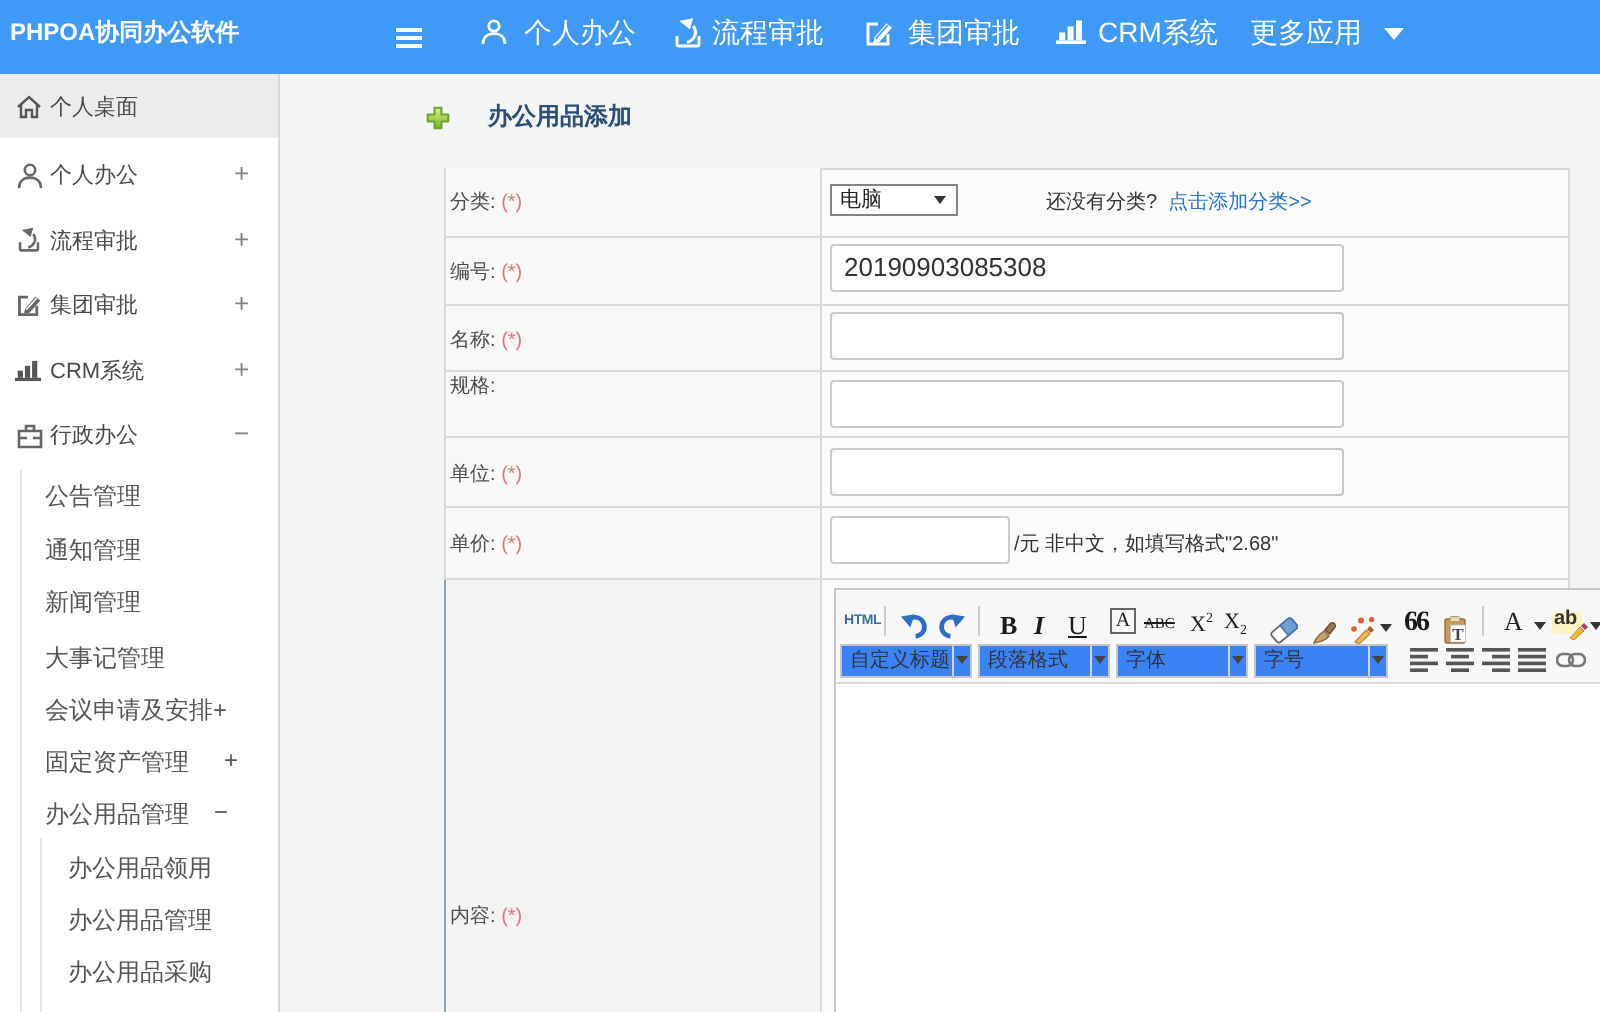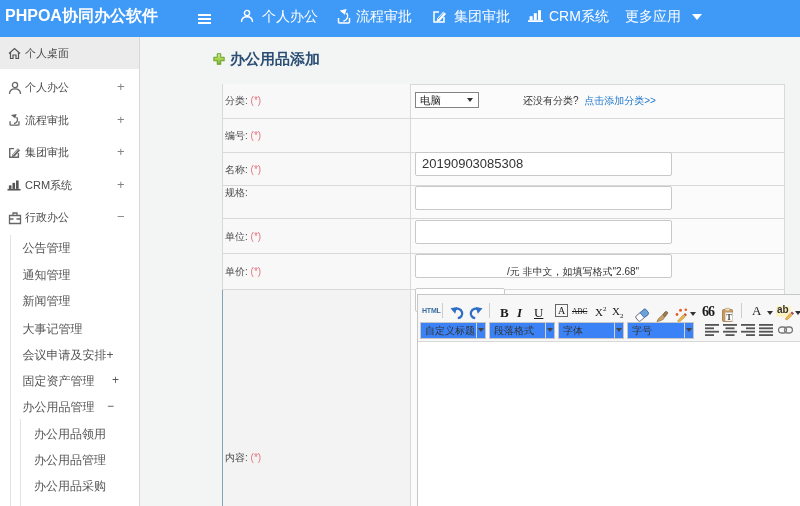--- a/index.html
+++ b/index.html
@@ -2,44 +2,44 @@
 <html><head>
 <meta charset="utf-8">
 <style>
 * { margin:0; padding:0; box-sizing:border-box; }
 html,body { width:800px; height:506px; overflow:hidden; font-family:"Liberation Sans", sans-serif; }
 body { position:relative; background:#f3f4f4; }
 .abs { position:absolute; }
 
 
 #header { position:absolute; left:0; top:0; width:800px; height:37px; background:#3f99f7; }
-#brand { position:absolute; left:5px; top:0; height:32px; line-height:32px; color:#fff; font-size:16px; font-weight:bold; }
+#brand { position:absolute; left:5px; top:0; height:32px; line-height:32px; color:#fff; font-size:12px; font-weight:bold; }
 .hicon { position:absolute; top:0; }
 #header .navtxt { position:absolute; top:0; height:32px; line-height:32px; color:#fff; font-size:14px; }
 
 
 #sidebar { position:absolute; left:0; top:37px; width:140px; height:469px; background:#fff; border-right:1px solid #d8d8d8; }
 #side-active { position:absolute; left:0; top:0; width:139px; height:32px; background:#ececec; }
 .s1txt { position:absolute; left:25px; font-size:11px; color:#4a4a4a; }
 .s2txt { position:absolute; left:22.5px; font-size:12px; color:#555; }
 .s3txt { position:absolute; left:34px; font-size:12px; color:#555; }
 .plus { position:absolute; left:117px; font-size:13px; color:#848484; }
 #l2line { position:absolute; left:10px; top:198px; width:1px; height:272px; background:#e3e3e3; }
 #l3line { position:absolute; left:20px; top:382px; width:1px; height:88px; background:#e3e3e3; }
 
 
-#title { position:absolute; left:230px; top:45px; height:27px; line-height:27px; font-size:15px; font-weight:bold; color:#2a4e74; }
+#title { position:absolute; left:244px; top:45px; height:27px; line-height:27px; font-size:12px; font-weight:bold; color:#2a4e74; }
 
 #table { position:absolute; left:222px; top:84px; width:563px; height:430px; border:1px solid #d9d9d9; background:#fbfbfb; }
 .rowline { position:absolute; left:222px; width:563px; height:1px; background:#d9d9d9; }
 #coldiv { position:absolute; left:410px; top:84px; width:1px; height:422px; background:#d9d9d9; }
 #bluebrd { position:absolute; left:222px; top:290px; width:1px; height:216px; background:#85a3b8; }
 .lbl { position:absolute; left:225px; font-size:10px; color:#4d4d4d; }
 .req { color:#e4737e; }
-.inp { position:absolute; left:415px; width:257px; height:24px; background:#fff; border:1px solid #c9c9c9; border-radius:2px; font-size:13px; color:#333; padding:0 6px; line-height:22px;margin-top:30px; }
+.inp { position:absolute; left:415px; width:257px; height:24px; background:#fff; border:1px solid #c9c9c9; border-radius:2px; font-size:13px; color:#333; padding:0 6px; line-height:22px; }
 
 
 #sel { position:absolute; left:415px; top:92px; width:64px; height:16px; background:#fff; border:1px solid #848484; font-size:10.5px; color:#222; line-height:14px; padding-left:4px; }
 #sel .car { position:absolute; right:5px; top:5px; width:0; height:0; border-left:3.5px solid transparent; border-right:3.5px solid transparent; border-top:4.5px solid #333; }
 
 
 #editor { position:absolute; left:417px; top:294px; width:460px; height:216px; border:1px solid #c6c6c6; background:#fff; }
 #toolbar { position:absolute; left:0; top:0; width:458px; height:47px; background:#f7f7f7; border-bottom:1px solid #d8d8d8; }
 .tbtn { position:absolute; top:3px; height:20px; }
 .tsep { position:absolute; top:8px; width:1px; height:15px; background:#ccc; }

